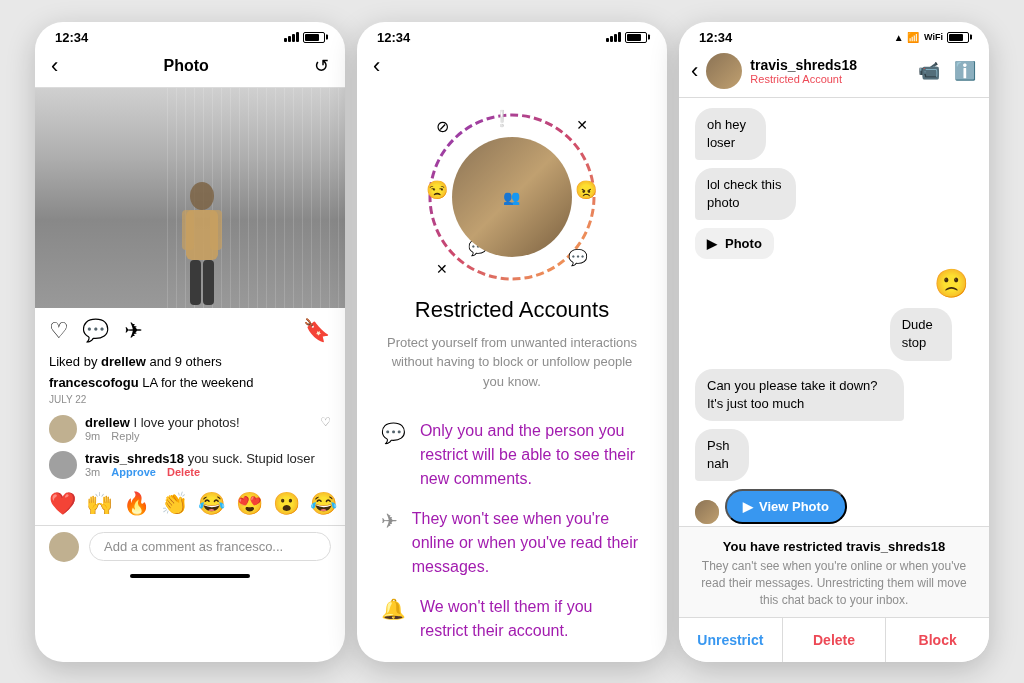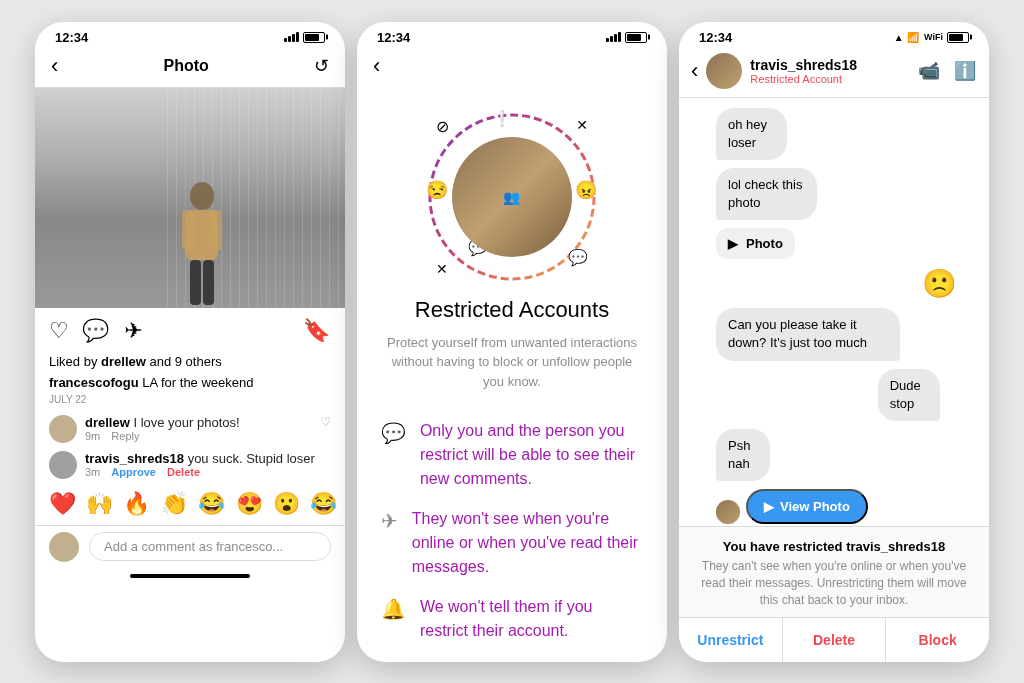--- a/index.html
+++ b/index.html
@@ -290,25 +290,24 @@
       background: linear-gradient(135deg, #8b7355 0%, #c0a070 100%);
     }
     .contact-info { flex: 1; }
     .contact-name { font-size: 14px; font-weight: 600; }
     .contact-status { font-size: 11px; color: #ed4956; }
     .header-icons { display: flex; gap: 14px; align-items: center; }
     .header-icon { font-size: 18px; color: #000; }
     .messages-area {
       flex: 1;
       overflow: hidden;
-      padding: 10px 28px;
+      padding: 10px 16px;
       display: flex;
       flex-direction: column;
       gap: 8px;
-      margin-left: 9px;
     }
     .msg-bubble {
       max-width: 75%;
       padding: 8px 12px;
       border-radius: 18px;
       font-size: 13px;
       line-height: 1.4;
     }
     .msg-received {
       background: #e8e8e8;
@@ -637,27 +636,27 @@
         <div class="photo-bubble">
           <span class="play-icon">▶</span>
           <span>Photo</span>
         </div>
       </div>
 
       <div class="emoji-reaction">🙁</div>
 
       <div class="msg-row sent">
         <div class="msg-bubble msg-sent">
-          <span>Can you please take it down? It's just too much</span>
+          <span>Dude stop</span>
         </div>
       </div>
 
       <div class="msg-row sent">
         <div class="msg-bubble msg-sent">
-          <span>Dude stop</span>
+          <span>Can you please take it down? It's just too much</span>
         </div>
       </div>
 
       <div class="msg-row received">
         <div class="msg-bubble msg-received">
           <span>Psh nah</span>
         </div>
       </div>
 
       <div class="msg-row received">

